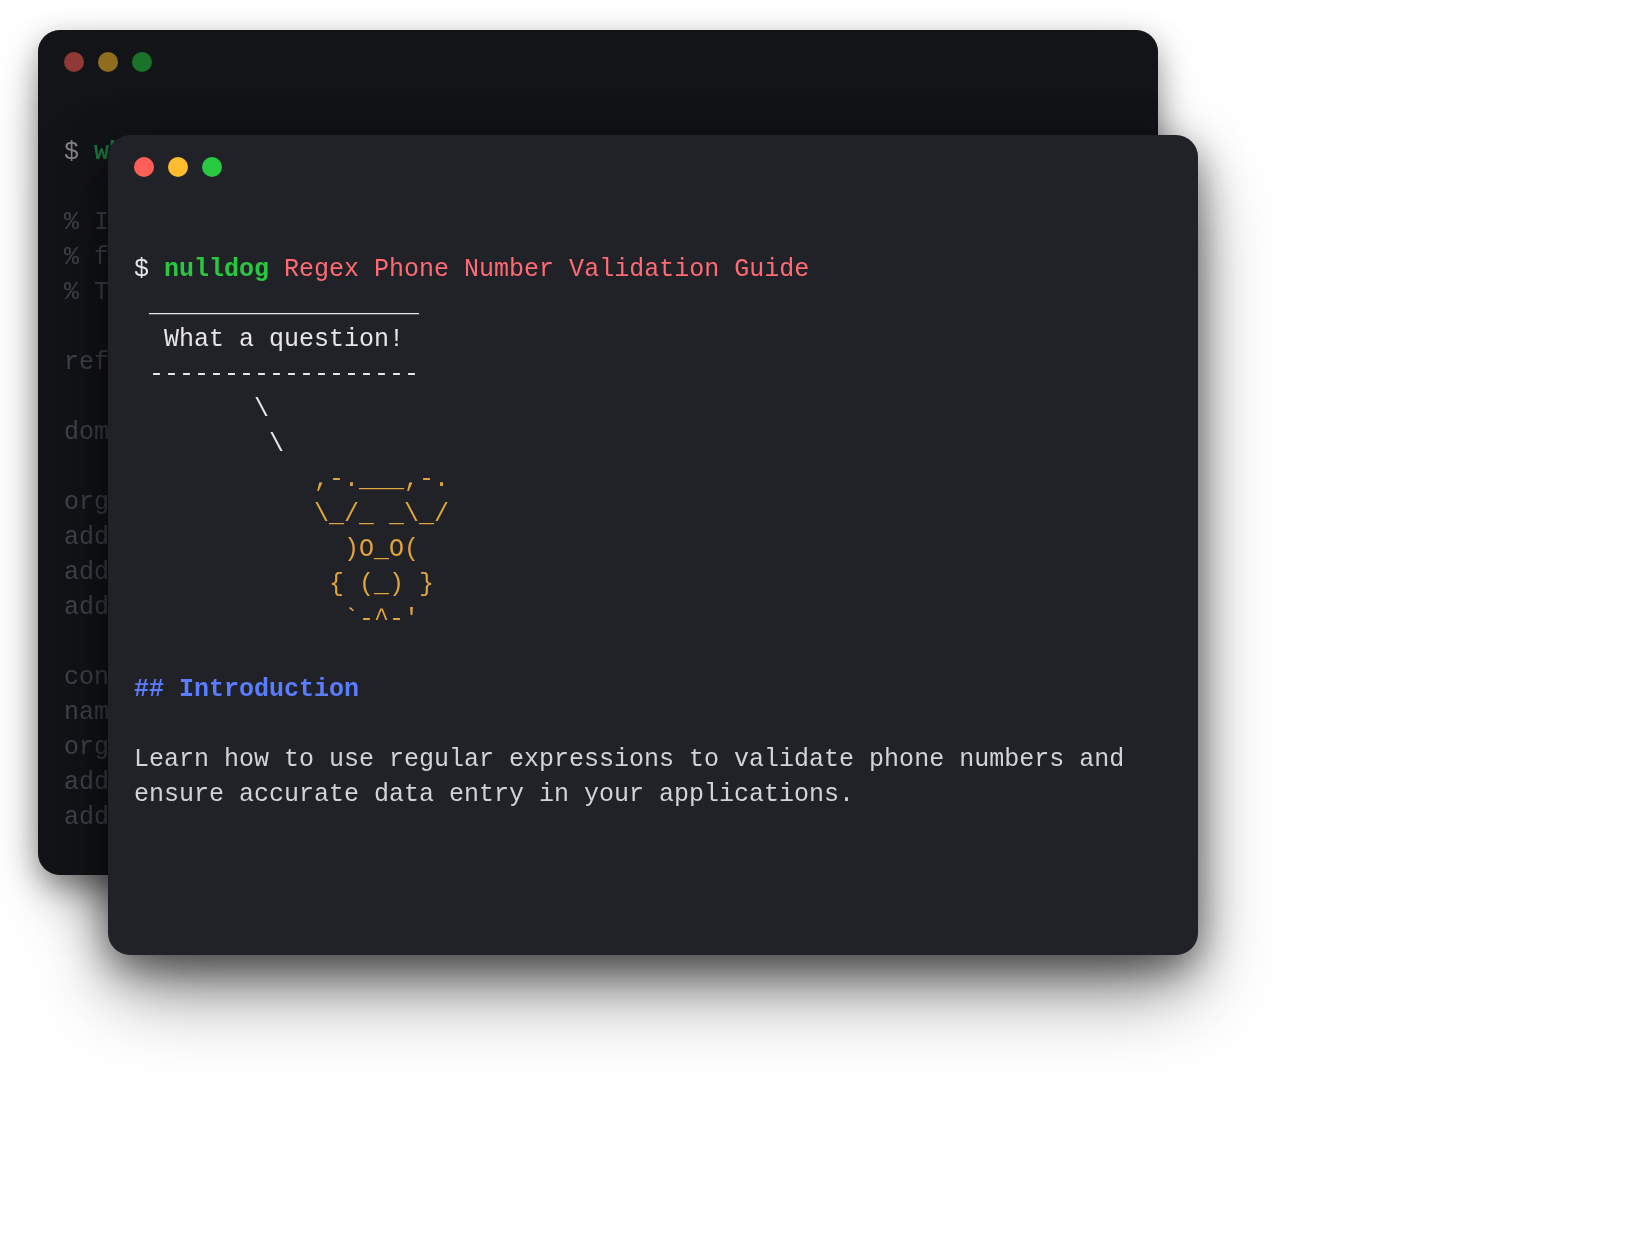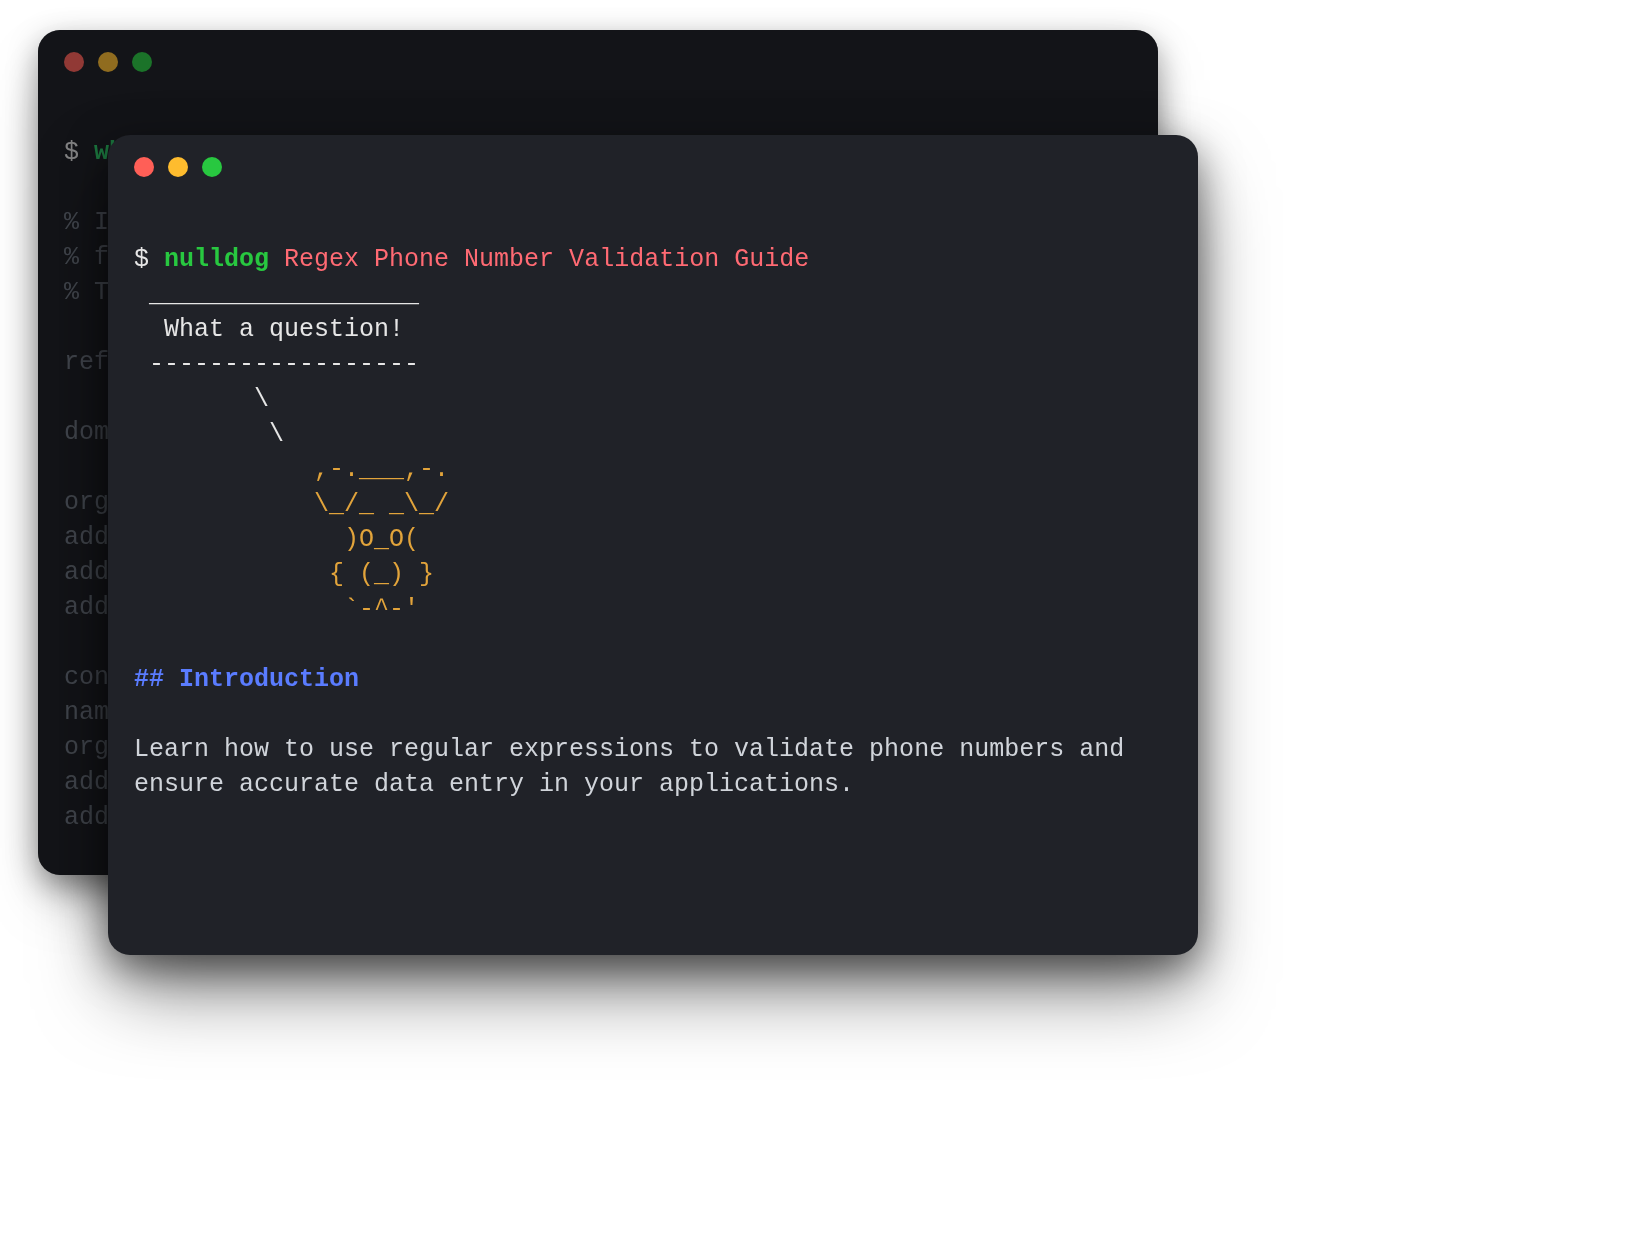--- a/index.html
+++ b/index.html
@@ -52,21 +52,21 @@
       left: 26px; right: 26px; top: 70px;
       font-size: 25px;
       line-height: 1.4;
       white-space: pre;
     }
     .prompt-sym { color: #e6e6e6; }
     .cmd  { color: #2bd46a; font-weight: 600; }
     .arg  { color: #e6e6e6; }
     .muted { color: #6e7681; }
 
-    .front .content { top: 72px; font-size: 25px; }
+    .front .content { top: 82px; font-size: 25px; }
     .front .prompt-sym { color: #e6e6e6; }
     .front .cmd { color: #28c840; font-weight: 700; }
     .front .title { color: #ff6a73; }
 
     .ascii-block { color: #e6e6e6; margin-top: 6px; }
     .ascii-dog { color: #e2a43b; }
 
     .heading { color: #5a7cff; font-weight: 700; margin-top: 16px; }
     .body { color: #d0d4da; white-space: pre-wrap; max-width: 980px; }
   </style>

